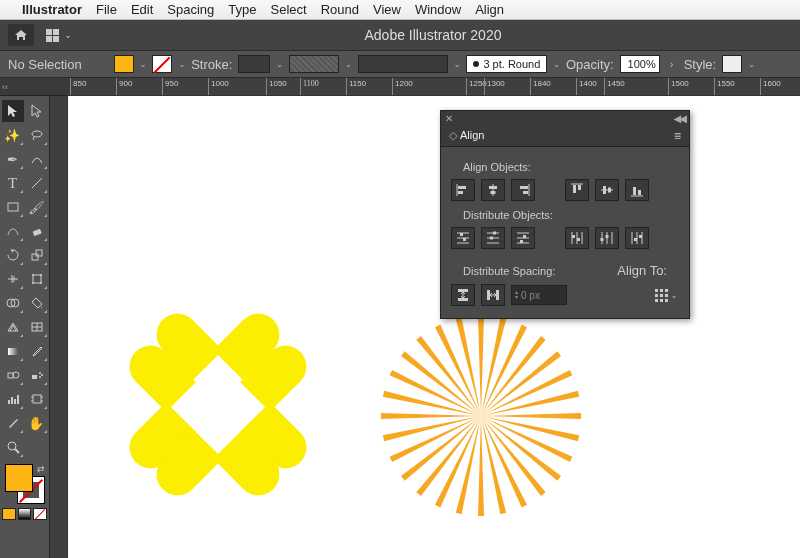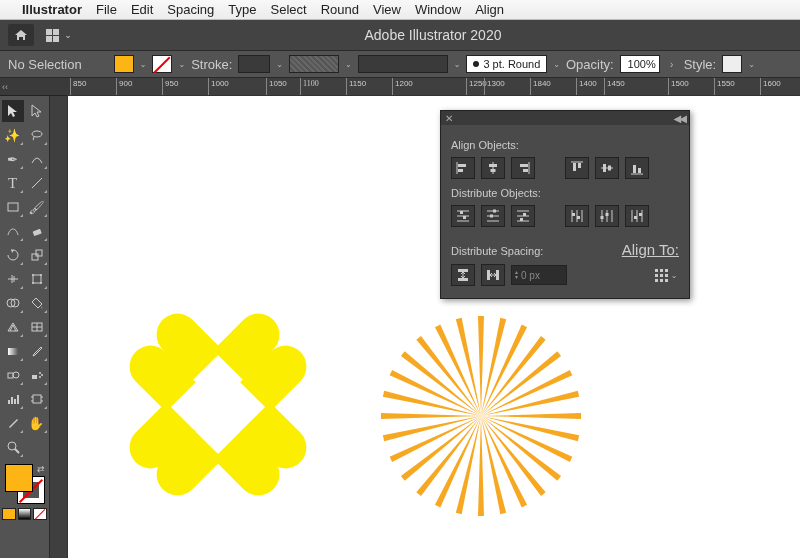--- a/index.html
+++ b/index.html
@@ -82,29 +82,29 @@
   
   
   .panel { position: absolute; left: 440px; top: 110px; width: 250px; background: #4a4a4a; border: 1px solid #222; box-shadow: 2px 2px 6px rgba(0,0,0,0.4); }
   .panel-tabstrip { height: 14px; background: #3a3a3a; display: flex; align-items: center; padding: 0 4px; justify-content: space-between;}
   .panel-tabstrip .close{font-size:10px;color:#aaa;}
   .panel-tabstrip .coll{font-size:10px;color:#aaa; letter-spacing:-2px;}
   .panel-head { height: 22px; background: #3a3a3a; display: flex; align-items: center; padding: 0 8px; justify-content: space-between; border-bottom: 1px solid #222;}
   .panel-head .tab { font-size: 11px; color: #eee; }
   .panel-head .menu { font-size: 12px; color: #ccc; }
   .panel-body { padding: 8px 10px 12px; }
-  .panel-sect { font-size: 11px; color: #ccc; margin: 6px 0 6px; }
+  .panel-sect { font-size: 11px; color: #ccc; margin: 6px 12px 6px; }
   .btn-row { display: flex; gap: 6px; margin-bottom: 8px; }
   .aln-btn { width: 24px; height: 22px; background: #3a3a3a; border: 1px solid #222; display: flex; align-items: center; justify-content: center; }
   .aln-btn svg { width: 16px; height: 16px; }
   .spacer-gap { width: 18px; }
   .spacing-row { display: flex; align-items: center; gap: 6px; }
   .sp-val { width: 56px; height: 20px; background: #2d2d2d; border: 1px solid #222; color: #888; font-size: 10px; display: flex; align-items: center; gap:3px; padding: 0 3px; }
   .sp-val .updn{display:flex;flex-direction:column;font-size:6px;line-height:5px;}
-  .align-to { margin-left: auto; font-size: 15px; color: #ccc; text-decoration: underline; }
+  .align-to { margin-left: auto; font-size: 13px; color: #ccc; }
   .align-to-btn { width: 26px; height: 22px; display: flex; align-items: center; justify-content: center; }
   .dots3 { display:grid; grid-template-columns:repeat(3,3px); grid-template-rows:repeat(3,3px); gap:2px;}
   .dots3 div{width:3px;height:3px;background:#ccc;}
   
   svg { display: block; }
 </style>
 </head>
 <body>
 
 <div class="mac-menubar">
@@ -401,20 +401,24 @@
 
     </div>
   </div>
 </div>
 
 <div class="panel">
   <div class="panel-tabstrip">
     <span class="close">✕</span>
     <span class="coll">◀◀</span>
   </div>
+  <div class="panel-head">
+    <span class="tab"><span style="opacity:.6">◇ </span><span>Align</span></span>
+    <span class="menu">≡</span>
+  </div>
   <div class="panel-body">
     <div class="panel-sect">Align Objects:</div>
     <div class="btn-row">
       <div class="aln-btn">
           <svg viewBox="0 0 16 16">
             <line x1="2" y1="2" x2="2" y2="14" stroke="#ccc"></line>
             <rect x="3" y="4" width="8" height="3" fill="#ccc"></rect>
             <rect x="3" y="9" width="5" height="3" fill="#ccc"></rect>
           </svg>
         </div>

